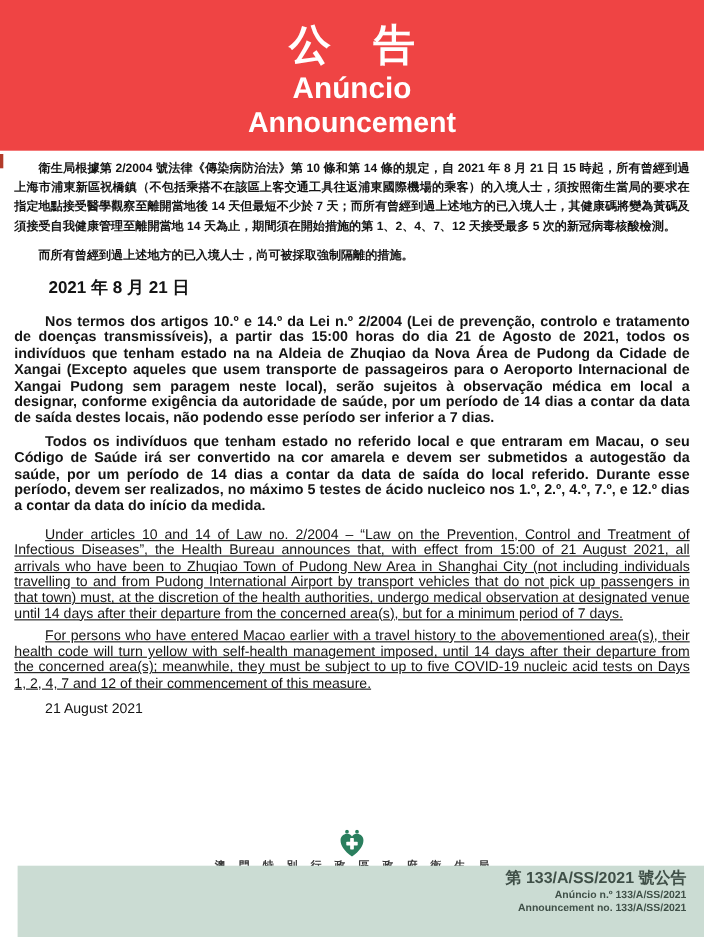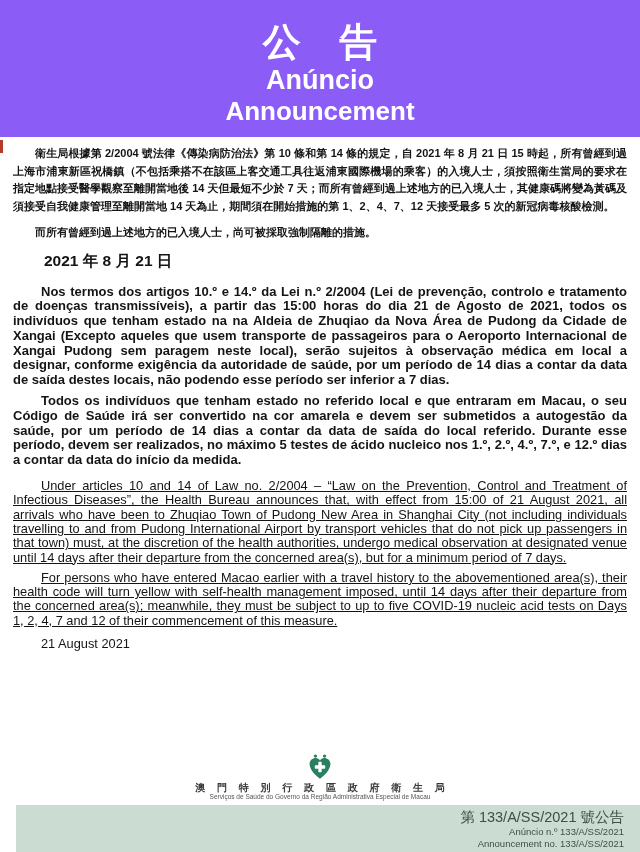--- a/index.html
+++ b/index.html
@@ -9,21 +9,21 @@
     height: 852px;
     background: #ffffff;
     overflow: hidden;
     font-family: "Liberation Sans", sans-serif;
     color: #141414;
   }
 
   
   .banner {
     height: 137px;
-    background: #8b5cf6;
+    background: #ef4444;
     color: #ffffff;
     text-align: center;
     box-sizing: border-box;
     padding-top: 20px;
   }
   .banner-zh {
     font-size: 38px;
     font-weight: bold;
     letter-spacing: 14px;
     text-indent: 14px;
@@ -125,26 +125,27 @@
     color: #555555;
     line-height: 8px;
   }
 
   
   .footer {
     position: absolute;
     left: 16px;
     right: 0;
     bottom: 0;
-    height: 47px;
+    height: 65px;
     background: #cbdcd3;
     box-sizing: border-box;
     text-align: right;
     padding: 4px 16px 0 0;
     color: #3f4f47;
+    font-weight: bold;
   }
   .footer-zh { font-size: 14.5px; line-height: 17px; }
   .footer-pt { font-size: 9.5px; line-height: 11.5px; }
   .footer-en { font-size: 9.5px; line-height: 11.5px; }
 </style>
 </head>
 <body>
 
 <div class="page">
 

